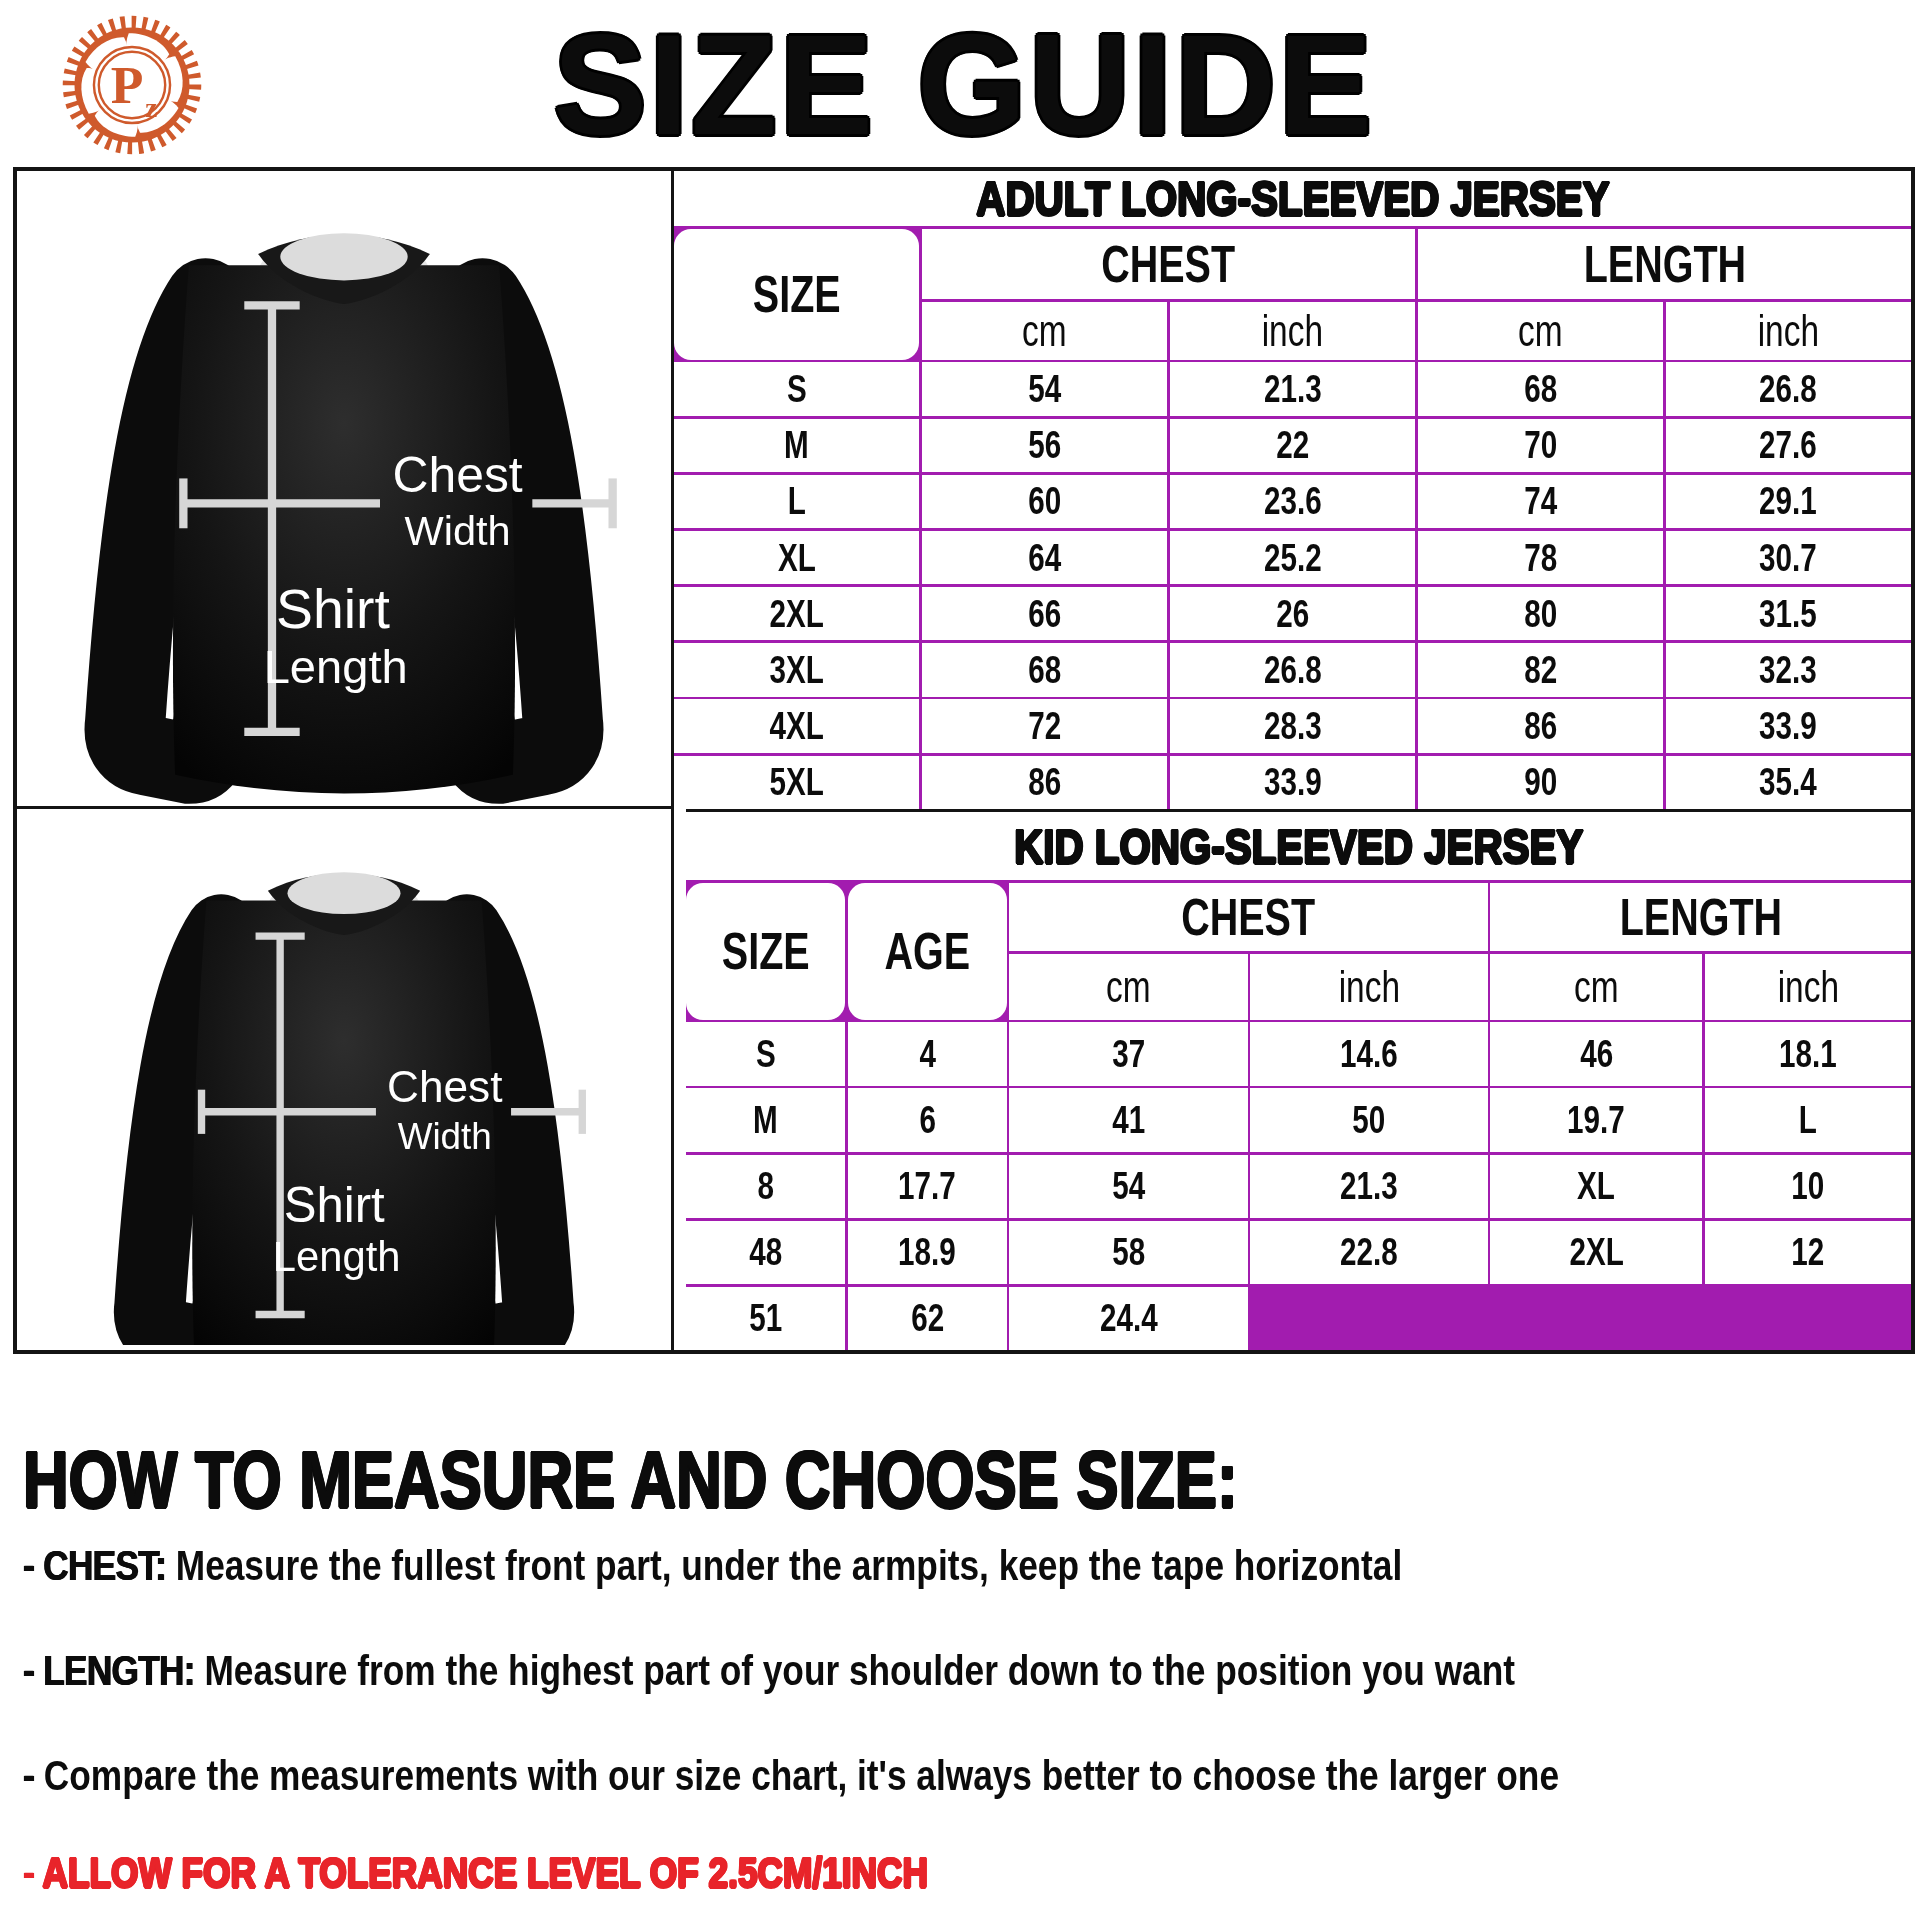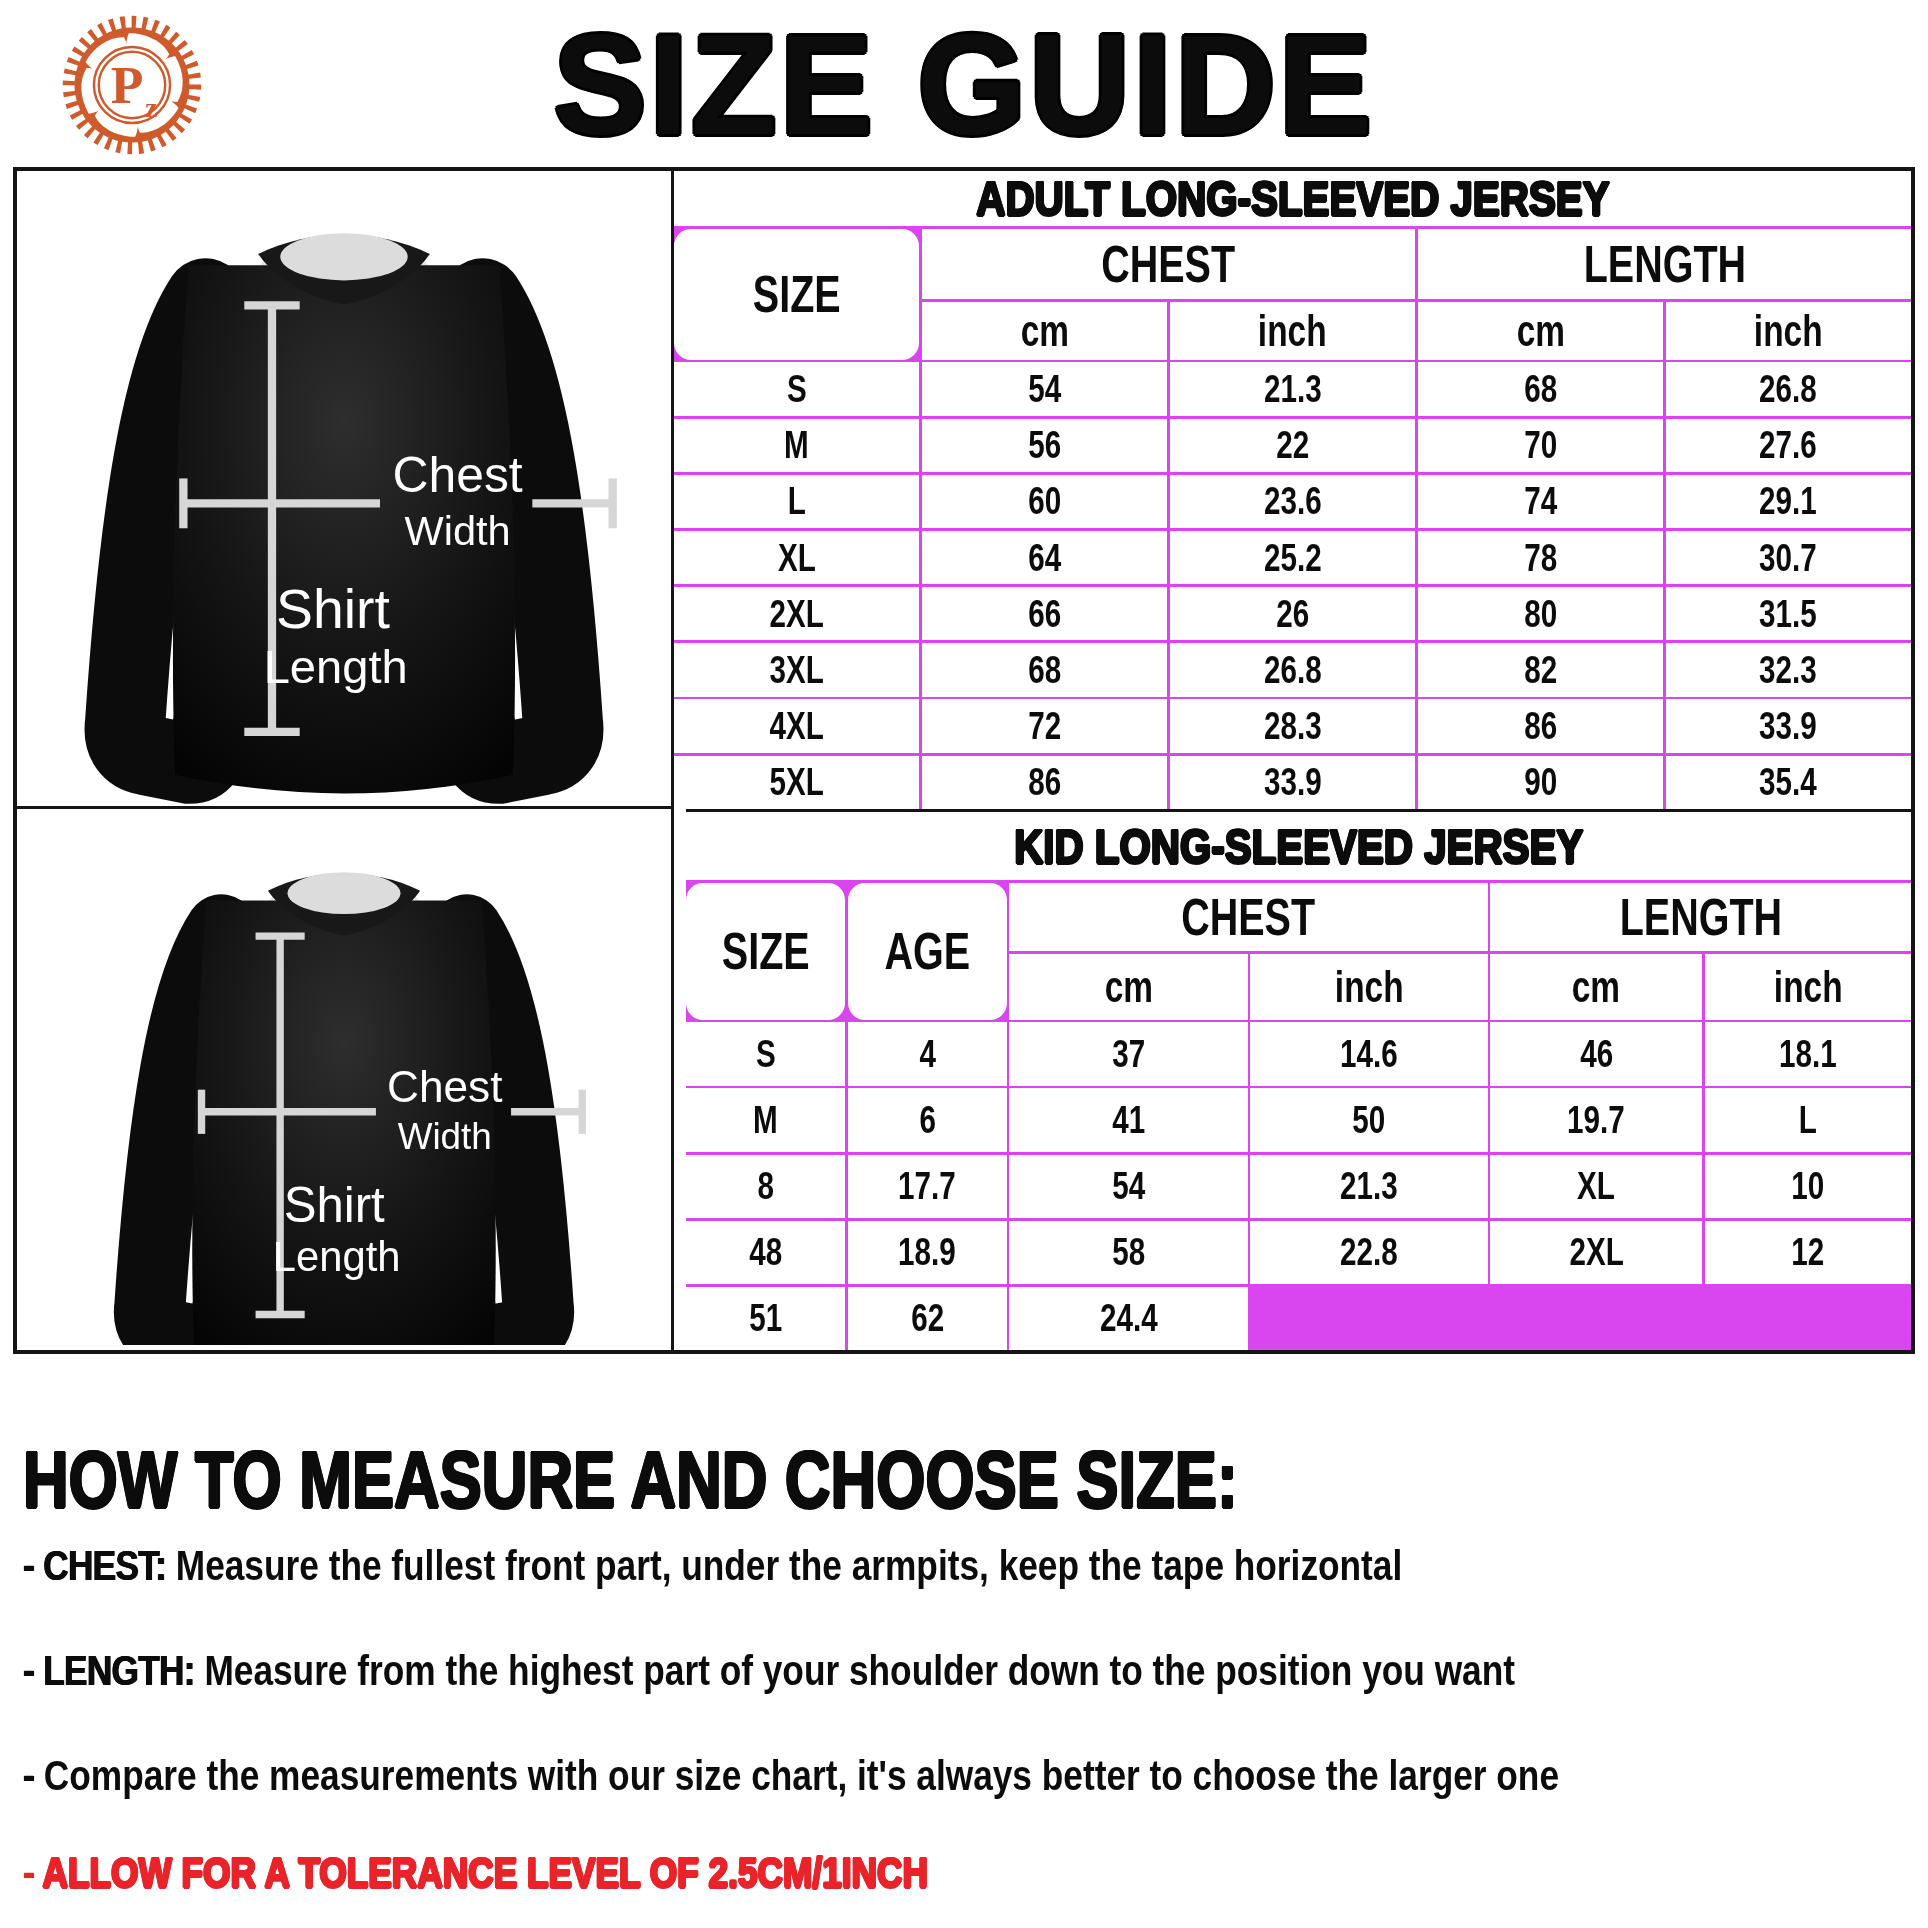--- a/index.html
+++ b/index.html
@@ -26,31 +26,31 @@
          border:4.7px solid #141414;background:#fff;}
   .left-panel{position:absolute;left:0;top:0;width:657px;height:100%;border-right:3.8px solid #141414;}
   .shirt-box{position:relative;width:100%;overflow:hidden;}
   .shirt-adult{height:638px;border-bottom:3.8px solid #141414;}
   .shirt-kid{height:536px;}
   .shirt-box svg{display:block;margin:0 auto;}
 
   .right-adult{position:absolute;left:657px;top:0;right:0;height:638px;}
   .right-kid{position:absolute;left:657px;top:638px;right:0;bottom:0;border-top:3.8px solid #141414;margin-left:12px;}
 
-  .grid{position:absolute;inset:0;display:grid;gap:2.8px;background:#d946ef;}
+  .grid{position:absolute;inset:0;display:grid;gap:2.8px;background:#a21caf;}
   .grid-adult{grid-template-columns:repeat(5,1fr);grid-template-rows:55px 70px 58px repeat(8,1fr);}
   .grid-kid{grid-template-columns:174fr 173fr 260fr 259fr 231fr 225fr;grid-template-rows:68px 68px 66px repeat(5,1fr);}
   .c{background:#fff;display:flex;align-items:center;justify-content:center;overflow:hidden;}
   .cx{display:inline-block;transform:scaleX(.76);transform-origin:50% 50%;white-space:nowrap;}
   .t-title{grid-column:1/-1;font-size:48px;font-weight:bold;}
   .t-title .cx{transform:scaleX(.84);}
   .span2r{grid-row:span 2;border-radius:17px;}
   .span2c{grid-column:span 2;}
   .hd-big{font-size:52px;font-weight:bold;}
-  .hd-sub{font-size:44px;font-weight:bold;text-align:center;}
+  .hd-sub{font-size:44px;font-weight:normal;text-align:center;}
   .cell{font-size:39px;font-weight:bold;}
 
   
   .howto{position:absolute;left:22.6px;top:1439px;right:13px;}
   .howto-h{font-size:79px;font-weight:bold;line-height:1.05;white-space:nowrap;
            transform:scaleX(.80);transform-origin:0 50%;}
   .hitems{margin-top:19px;}
   .hline{font-size:43px;font-weight:bold;white-space:nowrap;
          transform:scaleX(.82);transform-origin:0 50%;margin-bottom:56px;}
   .hline:last-child{margin-bottom:0;}

